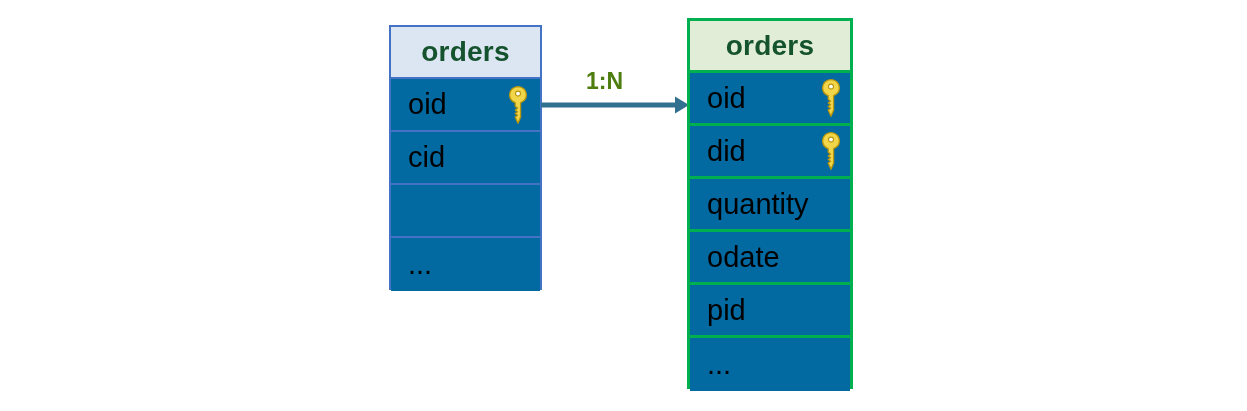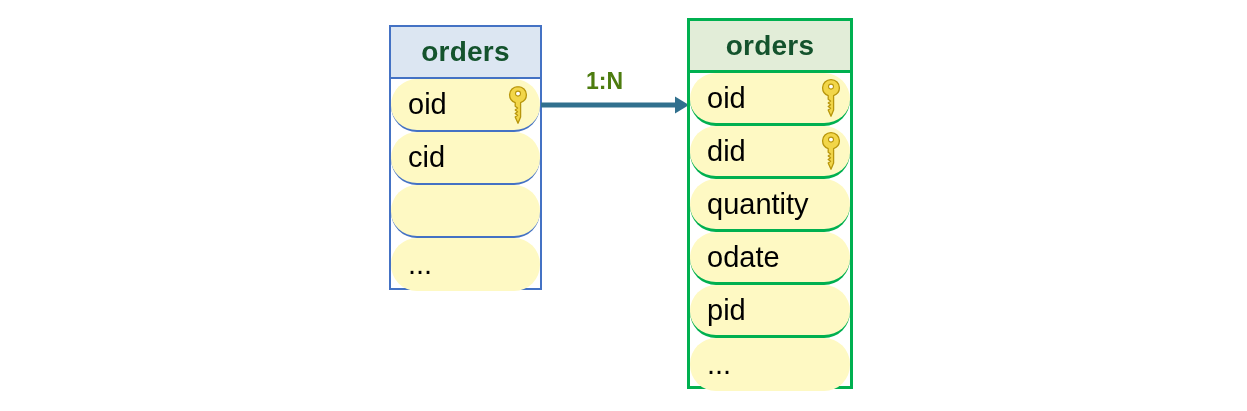--- a/index.html
+++ b/index.html
@@ -36,22 +36,21 @@
     color: #14532d;
     letter-spacing: 0.2px;
   }
 
   .attr-row {
     box-sizing: border-box;
     display: flex;
     align-items: center;
     justify-content: space-between;
     color: #000000;
-    background: #fef9c3;
-    border-radius: 26px;
+    background: #0369a1;
   }
 
   .attr-name {
     white-space: nowrap;
     line-height: 1;
   }
 
   
   #entity-orders {
     left: 389px;

